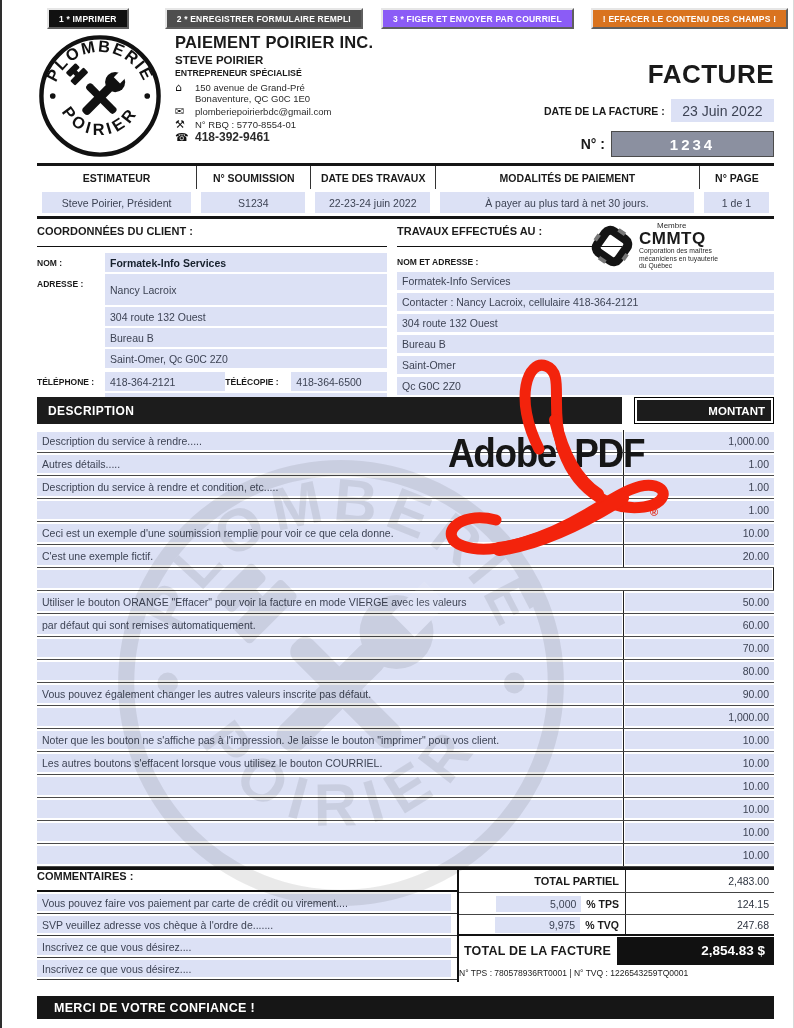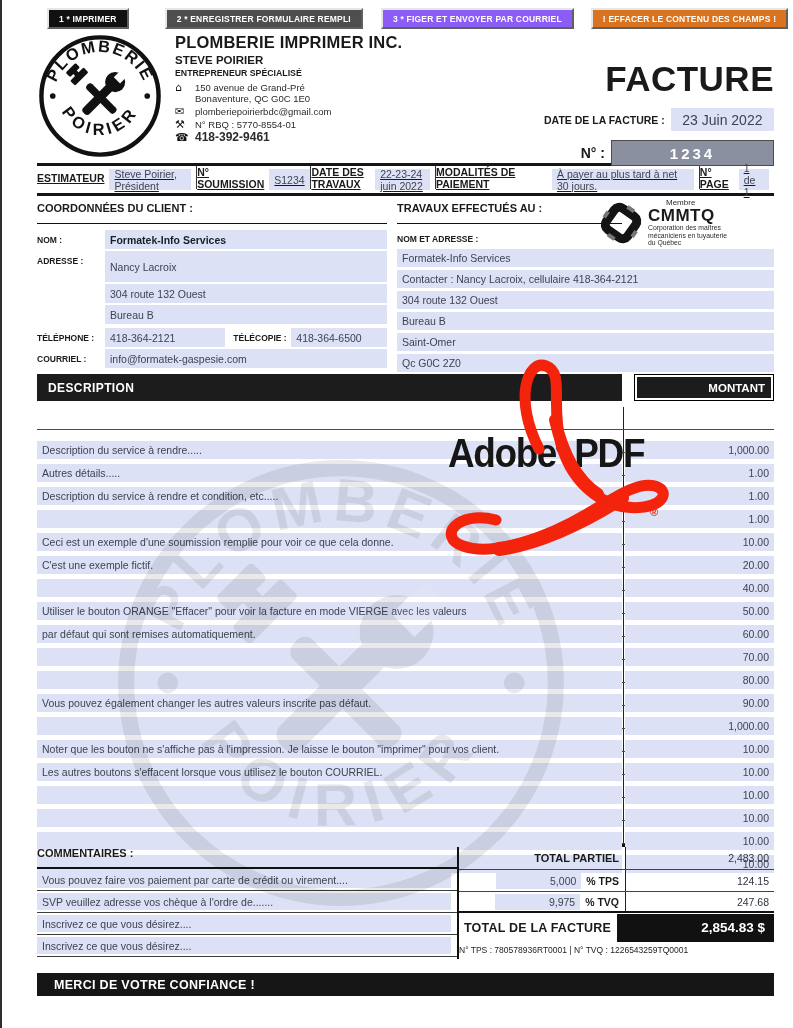--- a/index.html
+++ b/index.html
@@ -32,33 +32,33 @@
   .stamp-svg{width:126px;height:126px;flex:none;}
   .co{margin-left:12px;flex:1;}
   .co-name{font-size:16.5px;font-weight:bold;letter-spacing:.2px;}
   .co-owner{font-size:11.5px;font-weight:bold;margin-top:2px;}
   .co-role{font-size:9.5px;font-weight:bold;transform:scaleX(.92);transform-origin:left;margin-top:1px;}
   .co-lines{margin-top:4px;font-size:9.5px;color:#2b2b2b;}
   .co-row{display:flex;margin-top:2px;line-height:11px;}
   .ico{width:20px;flex:none;font-family:"DejaVu Sans",sans-serif;font-size:11px;color:#111;}
   .co-phone{font-size:12px;font-weight:bold;}
   .inv{width:230px;flex:none;text-align:right;}
-  .inv-title{font-size:35px;font-weight:bold;letter-spacing:.5px;margin-top:26px;}
+  .inv-title{font-size:26px;font-weight:bold;letter-spacing:.5px;margin-top:26px;}
   .inv-row{display:flex;justify-content:flex-end;align-items:center;margin-top:9px;}
   .inv-label{font-size:10.5px;font-weight:bold;margin-right:6px;white-space:nowrap;}
   .inv-date{width:163px;height:23px;background:#dce1f5;color:#3d4354;
     font-size:14px;display:flex;align-items:center;justify-content:center;}
   .inv-no-label{font-size:14px;font-weight:bold;margin-right:6px;}
   .inv-no{width:163px;height:26px;background:#8b90a0;border:1px solid #4c4c4c;box-sizing:border-box;
     color:#fff;font-size:15px;font-weight:bold;letter-spacing:3px;
     display:flex;align-items:center;justify-content:center;}
   .hr-black{height:3px;background:#151515;}
   
   .info{display:flex;border-bottom:3px solid #151515;}
-  .i-col{display:flex;flex-direction:row;text-decoration:underline;}
+  .i-col{display:flex;flex-direction:column;}
   .i-head{height:23px;display:flex;align-items:center;justify-content:center;
     font-size:10.5px;font-weight:bold;}
   .i-col + .i-col .i-head{border-left:1px solid #333;}
   .i-val{height:27px;box-sizing:border-box;padding:3px 5px;}
   .field{background:#dce1f5;color:#3d4354;font-size:10.5px;
     display:flex;align-items:center;box-sizing:border-box;padding:0 5px;}
   .i-val .field{width:100%;height:100%;justify-content:center;}
   
   .two-col{display:flex;margin-top:6px;height:172px;}
   .col-l{width:350px;flex:none;}
@@ -66,44 +66,44 @@
   .sec-title{font-size:11px;font-weight:bold;border-bottom:1.5px solid #111;
     padding-bottom:4px;height:17px;}
   .col-r .sec-title{width:225px;}
   .c-grid{margin-top:6px;}
   .c-row2{display:flex;align-items:center;margin-top:2px;}
   .lab{width:68px;flex:none;font-size:8.5px;font-weight:bold;}
   .c-row2 .field{height:19px;}
   .f-nom{flex:1;font-weight:bold;color:#16202c;}
   .f-addr{flex:1;}
   .f-tel{width:122px;}
-  .lab2{width:66px;flex:none;font-size:8.5px;font-weight:bold;padding-left:8px;box-sizing:border-box;}
+  .lab2{width:66px;flex:none;font-size:8.5px;font-weight:bold;box-sizing:border-box;}
   .f-fax{width:97px;}
   .f-mail{flex:1;}
-  .cmmtq{position:absolute;right:8px;top:-4px;width:168px;display:flex;}
+  .cmmtq{position:absolute;right:17px;top:-4px;width:168px;display:flex;}
   .cmmtq-icon{width:46px;height:50px;flex:none;}
   .cmmtq-txt{margin-left:4px;}
   .cmmtq-membre{font-size:8px;color:#2b2b2b;margin-left:18px;}
   .cmmtq-name{font-size:17px;font-weight:bold;letter-spacing:.5px;line-height:17px;}
   .cmmtq-desc span{display:block;font-size:6.8px;line-height:7.6px;color:#2b2b2b;}
   .nomadr{font-size:8.5px;font-weight:bold;margin-top:10px;}
   .t-lines{margin-top:5px;}
   .t-lines .field{height:18px;margin-top:3px;}
   
   .desc-head{display:flex;margin-top:0;height:27px;}
   .desc-bar{flex:1;background:#1c1c1c;color:#fff;font-size:12px;font-weight:bold;
     letter-spacing:.4px;display:flex;align-items:center;padding-left:11px;margin-right:12px;}
   .montant-box{width:140px;flex:none;background:#1c1c1c;color:#fff;font-size:11.5px;font-weight:bold;
     display:flex;align-items:center;justify-content:flex-end;padding-right:8px;
     box-shadow:inset 0 0 0 2px #fff;border:1px solid #000;box-sizing:border-box;}
   .dtable{margin-top:6px;border-bottom:3px solid #111;}
   .d-row{display:flex;height:23px;border-bottom:1px solid #4a4a4a;box-sizing:border-box;}
   .d-desc{flex:1;border-right:1.5px solid #222;padding:2px 1px 2px 0;box-sizing:border-box;}
   .d-amt{width:150px;flex:none;padding:2px 0 2px 1px;box-sizing:border-box;}
-  .d-row .field{height:100%;width:100%;margin-top:32px;}
+  .d-row .field{height:100%;width:100%;}
   .a-field{justify-content:flex-end;}
   
   .bottom{display:flex;height:112px;}
   .comments{width:420px;flex:none;}
   .cm-head{height:20px;font-size:11px;font-weight:bold;border-bottom:2px solid #111;
     display:flex;align-items:flex-start;}
   .c-row{height:22px;border-bottom:1px solid #3c3c3c;box-sizing:border-box;padding:2px 6px 2px 0;}
   .c-row .field{height:100%;width:100%;}
   .totals{flex:1;border-left:2px solid #111;display:flex;flex-direction:column;}
   .t-row{display:flex;align-items:stretch;border-bottom:1px solid #444;box-sizing:border-box;}
@@ -184,21 +184,21 @@
       <button style="background: #8b5cf6;">3 * FIGER ET ENVOYER PAR COURRIEL</button>
 
       <button style="background: rgb(217, 115, 31);">! EFFACER LE CONTENU DES CHAMPS !</button>
     </div>
 
   <div class="header">
     <svg class="stamp-svg" viewBox="0 0 200 200">
         <use href="#stamp-sym"></use>
       </svg>
     <div class="co">
-      <div class="co-name">PLOMBERIE IMPRIMER INC.</div>
+      <div class="co-name">PAIEMENT POIRIER INC.</div>
       <div class="co-owner">STEVE POIRIER</div>
       <div class="co-role">ENTREPRENEUR SPÉCIALISÉ</div>
       <div class="co-lines">
         <div class="co-row">
           <span class="ico">⌂</span>
           <span><span>150 avenue de Grand-Pré</span><br><span>Bonaventure, QC  G0C 1E0</span></span>
         </div>
         <div class="co-row">
           <span class="ico">✉</span>
           <span>plomberiepoirierbdc@gmail.com</span>
@@ -277,20 +277,21 @@
         <div class="c-row2" style="align-items:flex-start;">
           <span class="lab" style="margin-top:5px;">ADRESSE :</span>
           <div style="flex:1;">
 
               <div class="field f-addr" style="height:31px;margin-bottom:2px;">Nancy Lacroix</div>
 
               <div class="field f-addr" style="height:19px;margin-bottom:2px;">304 route 132 Ouest</div>
 
               <div class="field f-addr" style="height:19px;margin-bottom:2px;">Bureau B</div>
 
+              <div class="field f-addr" style="height:19px;margin-bottom:2px;">Saint-Omer, Qc  G0C 2Z0</div>
             </div>
         </div>
         <div class="c-row2">
           <span class="lab">TÉLÉPHONE :</span>
           <div class="field f-tel">418-364-2121</div>
           <span class="lab2">TÉLÉCOPIE :</span>
           <div class="field f-fax">418-364-6500</div>
         </div>
         <div class="c-row2">
           <span class="lab">COURRIEL :</span>
@@ -398,23 +399,20 @@
         </div>
         <div class="d-amt">
           <div class="field a-field">20.00</div>
         </div>
       </div>
 
       <div class="d-row">
         <div class="d-desc">
           <div class="field"></div>
         </div>
-        <div class="d-amt">
-          <div class="field a-field">40.00</div>
-        </div>
       </div>
 
       <div class="d-row">
         <div class="d-desc">
           <div class="field">Utiliser le bouton ORANGE "Effacer" pour voir la facture en mode VIERGE avec les valeurs</div>
         </div>
         <div class="d-amt">
           <div class="field a-field">50.00</div>
         </div>
       </div>

